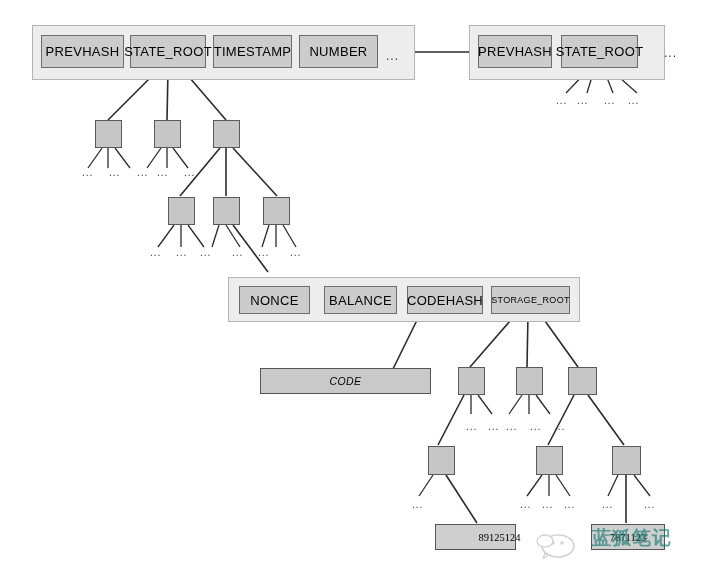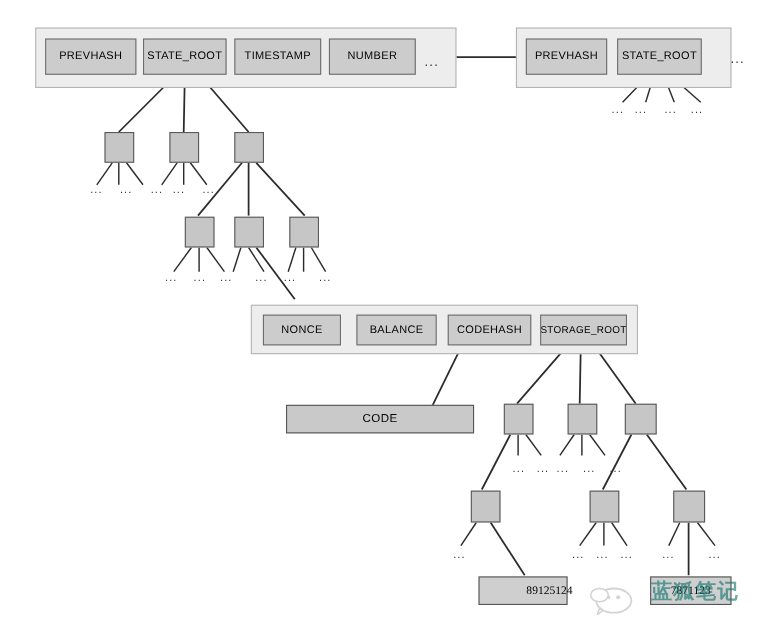--- a/index.html
+++ b/index.html
@@ -4,21 +4,21 @@
 <style>
   html,body{margin:0;padding:0;background:#ffffff;}
   body{font-family:"Liberation Sans",sans-serif;}
   #stage{position:relative;width:709px;height:577px;background:#fff;overflow:hidden;}
   svg.edges{position:absolute;left:0;top:0;width:709px;height:577px;pointer-events:none;}
   svg.edges line{stroke:#2b2b2b;stroke-width:1.6;}
   svg.edges line.thin{stroke-width:1.3;}
 
   .container{position:absolute;background:#ededed;border:1px solid #b4b4b4;box-sizing:border-box;}
   .fieldbox{position:absolute;background:#cccccc;border:1px solid #6d6d6d;box-sizing:border-box;
-            display:flex;align-items:center;justify-content:center;color:#000;font-size:10px;letter-spacing:.3px;}
+            display:flex;align-items:center;justify-content:center;color:#000;font-size:13px;letter-spacing:.3px;}
   .fieldbox.small{font-size:9px;}
   .codebox{position:absolute;background:#c9c9c9;border:1px solid #555;box-sizing:border-box;
            display:flex;align-items:center;justify-content:center;font-size:10.5px;letter-spacing:.4px;}
   .valbox{position:absolute;background:#cfcfcf;border:1px solid #555;box-sizing:border-box;
           display:flex;align-items:center;justify-content:center;font-size:10.5px;font-family:"Liberation Serif",serif;}
   .tnode{position:absolute;background:#c6c6c6;border:1px solid #5a5a5a;box-sizing:border-box;}
   .dots{position:absolute;font-size:10px;color:#333;letter-spacing:1px;line-height:1;white-space:nowrap;}
   .dots.big{font-size:12px;}
 
   .watermark{position:absolute;left:536px;top:521px;width:160px;height:42px;opacity:.62;}
@@ -134,21 +134,21 @@
   <div class="dots" style="left:232px;top:248px;">...</div>
   <div class="dots" style="left:258px;top:248px;">...</div>
   <div class="dots" style="left:290px;top:248px;">...</div>
 
   <div class="container" style="left:228px;top:277px;width:352px;height:45px;"></div>
   <div class="fieldbox" style="left:239px;top:286px;width:71px;height:28px;">NONCE</div>
   <div class="fieldbox" style="left:324px;top:286px;width:73px;height:28px;">BALANCE</div>
   <div class="fieldbox" style="left:407px;top:286px;width:76px;height:28px;">CODEHASH</div>
   <div class="fieldbox small" style="left:491px;top:286px;width:79px;height:28px;">STORAGE_ROOT</div>
 
-  <div class="codebox" style="left:260px;top:368px;width:171px;height:26px;">CODE</div>
+  <div class="codebox" style="left:260px;top:368px;width:171px;height:26px;font-style:italic;">CODE</div>
 
   <div class="tnode" style="left:458px;top:367px;width:27px;height:28px;"></div>
   <div class="tnode" style="left:516px;top:367px;width:27px;height:28px;"></div>
   <div class="tnode" style="left:568px;top:367px;width:29px;height:28px;"></div>
 
   <div class="dots" style="left:466px;top:422px;">...</div>
   <div class="dots" style="left:488px;top:422px;">...</div>
   <div class="dots" style="left:506px;top:422px;">...</div>
   <div class="dots" style="left:530px;top:422px;">...</div>
   <div class="dots" style="left:554px;top:422px;">...</div>

